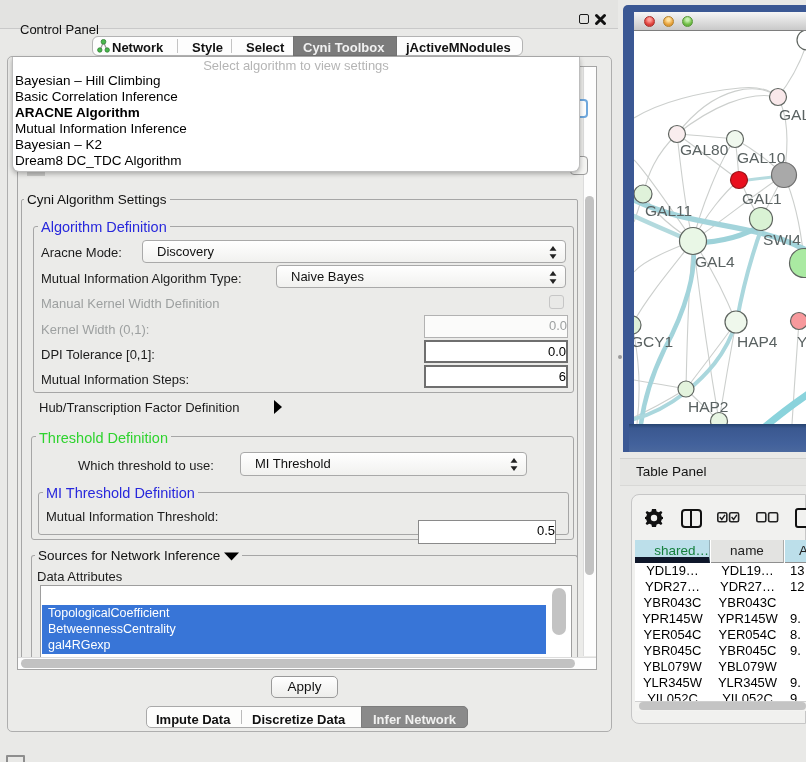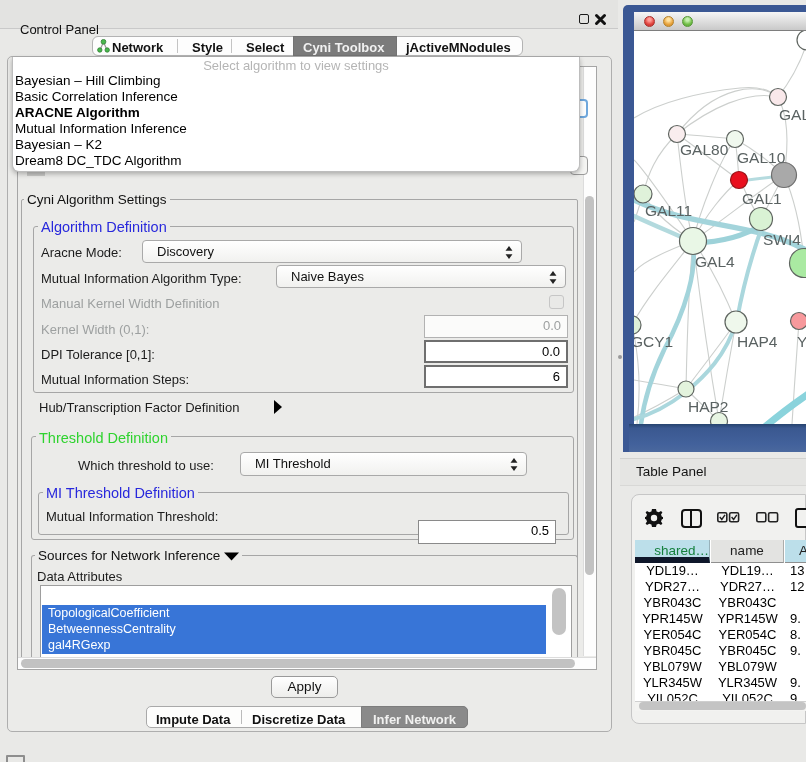--- a/index.html
+++ b/index.html
@@ -5,21 +5,21 @@
 html,body{width:806px;height:762px;overflow:hidden}
 body{position:relative;font-family:"Liberation Sans",sans-serif;background:#E9E9E7;-webkit-font-smoothing:antialiased}
 .a{position:absolute}
 .lbl{font-size:13px;color:#1c1c1c;font-weight:normal;white-space:nowrap}
 .dis{color:#9da0a0}
 .grp{border:1px solid #a6a6a6;border-radius:3px;position:absolute}
 .gl{position:absolute;background:#ebebe9;padding:0 3px;font-size:13.5px;white-space:nowrap}
 .combo{position:absolute;background:linear-gradient(#ffffff,#f1f1ef);border:1px solid #a9a9a9;border-radius:4px;font-size:13px;color:#111}
 .combo .tx{position:absolute;left:14px;top:3px;white-space:nowrap}
 .arr{position:absolute;right:8px;top:5px;width:8px;height:13px}
-.fld{position:absolute;background:#fff;border:2px solid #6f6f6f;font-size:13px;color:#000;text-align:right;line-height:19px;padding-right:6px}
+.fld{position:absolute;background:#fff;border:2px solid #6f6f6f;font-size:13px;color:#000;text-align:right;line-height:19px;}
 .seltx{color:#fff;font-size:12.5px;position:absolute;left:6px;top:1px;white-space:nowrap}
 </style></head>
 <body>
 
 <div class="a" style="left:0;top:0;width:4px;height:4px;background:#7a7a7a"></div>
 
 <div class="a" style="left:0;top:3;width:618px;height:737px;background:#e9e9e7;border-radius:0 0 8px 8px"></div>
 <div class="a" style="left:0;top:3;width:618px;height:29px;background:#e3e3e1;border-bottom:1px solid #c9c9c9"></div>
 <div class="a" style="left:20px;top:22px;font-size:13px;color:#111">Control Panel</div>
 <div class="a" style="left:579px;top:14px;width:10px;height:10px;border:1.6px solid #1a1a1a;border-radius:2px"></div>
@@ -29,21 +29,21 @@
 
 <div class="a" style="left:7px;top:56px;width:605px;height:676px;background:#ebebe9;border:1px solid #aeaeae;border-radius:5px"></div>
 
 <div class="a" style="left:17px;top:66px;width:580px;height:604px;background:#ebebe9;border:1px solid #a5a5a5"></div>
 
 <div class="grp" style="left:21px;top:199px;width:557px;height:460px;border-radius:2px"></div>
 <div class="gl" style="left:24px;top:192px;color:#111">Cyni Algorithm Settings</div>
 <div class="grp" style="left:33px;top:226px;width:541px;height:167px"></div>
 <div class="gl" style="left:38px;top:219px;color:#2828dc;font-size:14.5px">Algorithm Definition</div>
 <div class="a lbl" style="left:41px;top:245px">Aracne Mode:</div>
-<div class="combo" style="left:142px;top:240px;width:380px;height:23px">
+<div class="combo" style="left:142px;top:240px;width:424px;height:23px">
     <span class="tx">Discovery</span>
 <svg class="arr" viewBox="0 0 9 15">
       <path d="M4.5 0 L8.5 5.5 L0.5 5.5 Z" fill="#222"></path>
       <path d="M4.5 15 L8.5 9.5 L0.5 9.5 Z" fill="#222"></path>
     </svg>
   </div>
 <div class="a lbl" style="left:41px;top:271px">Mutual Information Algorithm Type:</div>
 <div class="combo" style="left:276px;top:265px;width:290px;height:23px">
     <span class="tx">Naive Bayes</span>
 <svg class="arr" viewBox="0 0 9 15">

